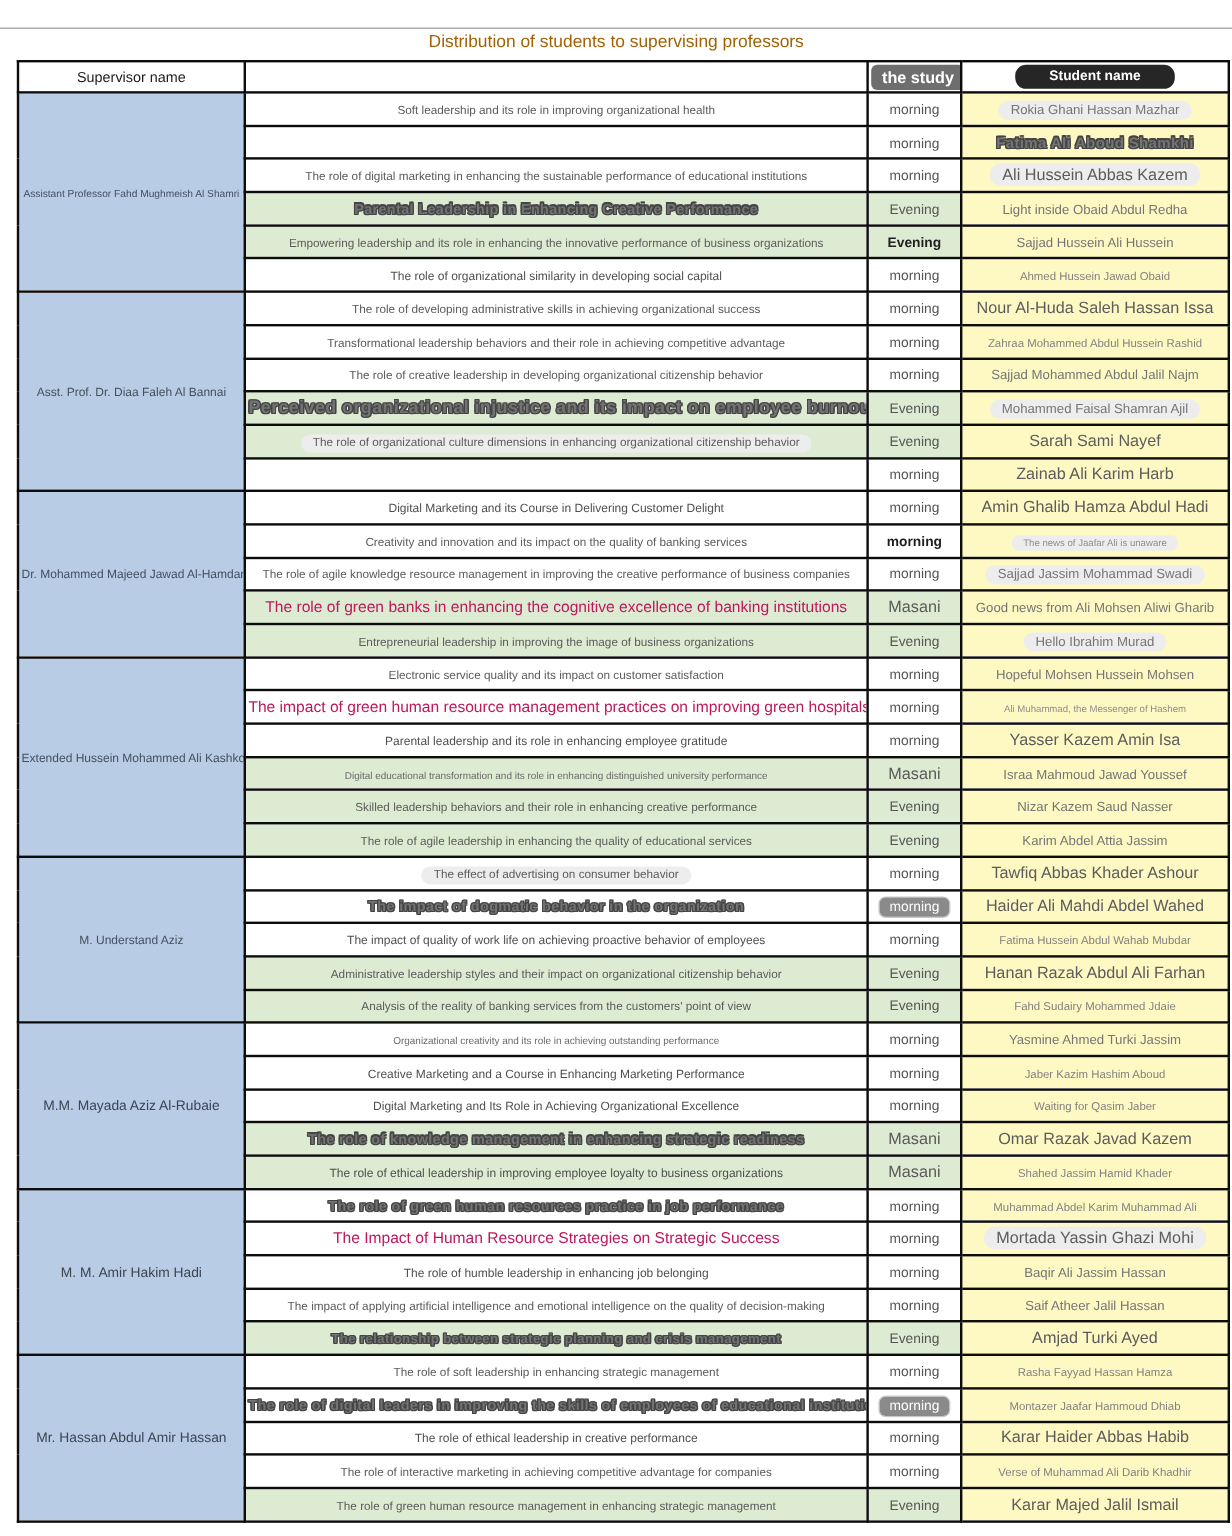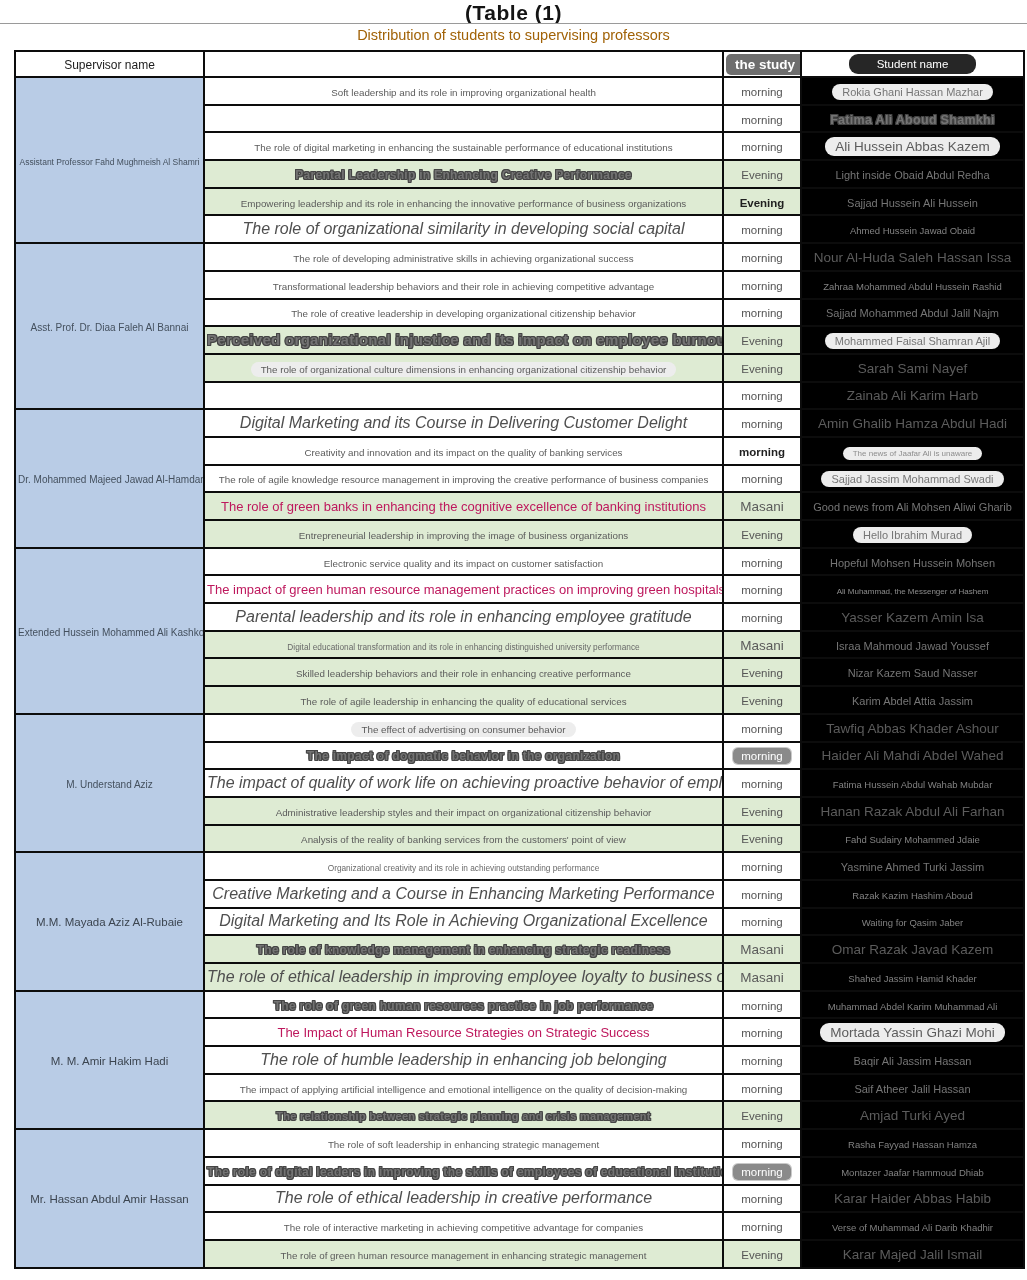--- a/index.html
+++ b/index.html
@@ -14,31 +14,31 @@
              border-collapse:collapse;table-layout:fixed;}
   td,th{border:2px solid #0c0c0c;padding:0 2px;text-align:center;vertical-align:middle;
         overflow:hidden;white-space:nowrap;}
   tr.group-start td{border-top:1px solid #22c55e;}
   thead tr{height:26px;}
   tbody tr{height:27.7px;}
   th{background:#fff;font-weight:400;}
   .h-sup{font-size:12px;color:#1c1c1c;}
   .badge-study{display:inline-block;background:#6e6e6e;color:#fff;font-weight:700;
                font-size:13.5px;border-radius:5px;padding:3px 9px;}
-  .badge-student{display:inline-block;background:#262626;color:#fff;font-weight:400;
+  .badge-student{display:inline-block;background:#262626;color:#fff;font-weight:700;
                  font-size:11.5px;border-radius:9px;padding:4px 28px;}
   td.sup{background:#b9cce6;}
   td.green{background:#deebd3;}
-  td.stu{background:#000000;}
+  td.stu{background:#fef9c3;}
   .sup-name{color:#44505e;}
   .sup-small{font-size:8.5px;}
   .sup-normal{font-size:10px;}
   .sup-large{font-size:11.5px;color:#3c4550;}
   .ttl-text{color:#4f4f4f;}
-  .t-normal{font-size:16px;font-style:italic;}
+  .t-normal{font-size:10px;}
   .t-large{font-size:13px;color:#be185d;}
   .t-small{font-size:9.8px;color:#5b5b5b;}
   .t-tiny{font-size:8.3px;color:#6a6a6a;}
   .outline,.t-outline{font-size:12px;}
   .t-outline,.t-outline-large,.t-outline-small,.s-outline{
      font-weight:700;color:#737373;letter-spacing:.3px;
      text-shadow:-1px -1px 0 #454545,1px -1px 0 #454545,-1px 1px 0 #454545,
                   1px 1px 0 #454545,0 -1px 0 #454545,0 1px 0 #454545,
                   -1px 0 0 #454545,1px 0 0 #454545;}
   .t-outline{font-size:12px;}
@@ -54,21 +54,20 @@
   .s-normal{font-size:11px;}
   .s-large{font-size:13.5px;color:#5c5c5c;}
   .s-small{font-size:9.5px;color:#828282;}
   .s-tiny{font-size:8px;color:#8d8d8d;}
   .s-outline{font-size:12.5px;}
 </style>
 </head>
 <body>
 
 <div class="page">
-  <div class="doc-title">(Table (1)</div>
   <div class="title-rule"></div>
   <div class="doc-subtitle">Distribution of students to supervising professors</div>
 
   <table class="main">
     <colgroup>
       <col style="width:189px">
       <col style="width:519px">
       <col style="width:78px">
       <col style="width:223px">
     </colgroup>
@@ -236,21 +235,21 @@
         </tr>
         <tr class="group-start">
           <td class="sup" rowspan="5"><span class="sup-name sup-large">M.M. Mayada Aziz Al-Rubaie</span></td>
           <td class="ttl"><span class="ttl-text t-tiny">Organizational creativity and its role in achieving outstanding performance</span></td>
           <td class="study"><span class="study-text">morning</span></td>
           <td class="stu"><span class="stu-text s-normal">Yasmine Ahmed Turki Jassim</span></td>
         </tr>
         <tr>
           <td class="ttl"><span class="ttl-text t-normal">Creative Marketing and a Course in Enhancing Marketing Performance</span></td>
           <td class="study"><span class="study-text">morning</span></td>
-          <td class="stu"><span class="stu-text s-small">Razak Kazim Hashim Aboud</span></td>
+          <td class="stu"><span class="stu-text s-small">Jaber Kazim Hashim Aboud</span></td>
         </tr>
         <tr>
           <td class="ttl"><span class="ttl-text t-normal">Digital Marketing and Its Role in Achieving Organizational Excellence</span></td>
           <td class="study"><span class="study-text">morning</span></td>
           <td class="stu"><span class="stu-text s-small">Waiting for Qasim Jaber</span></td>
         </tr>
         <tr>
           <td class="ttl green"><span class="ttl-text t-outline">The role of knowledge management in enhancing strategic readiness</span></td>
           <td class="study green"><span class="study-text st-masani">Masani</span></td>
           <td class="stu"><span class="stu-text s-large">Omar Razak Javad Kazem</span></td>

